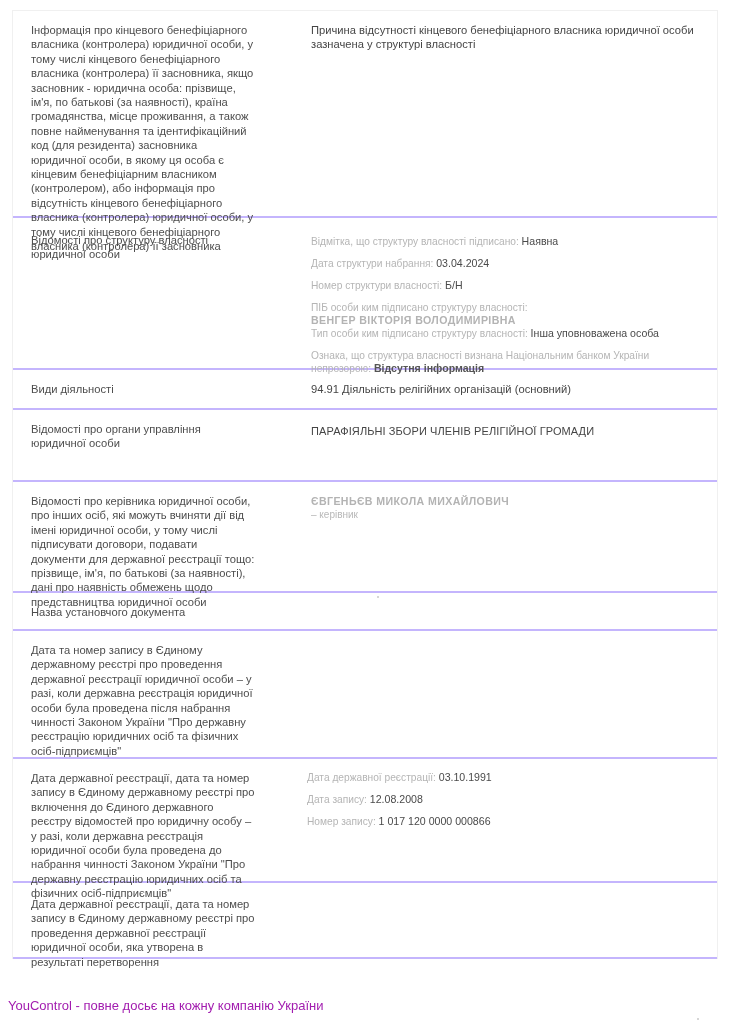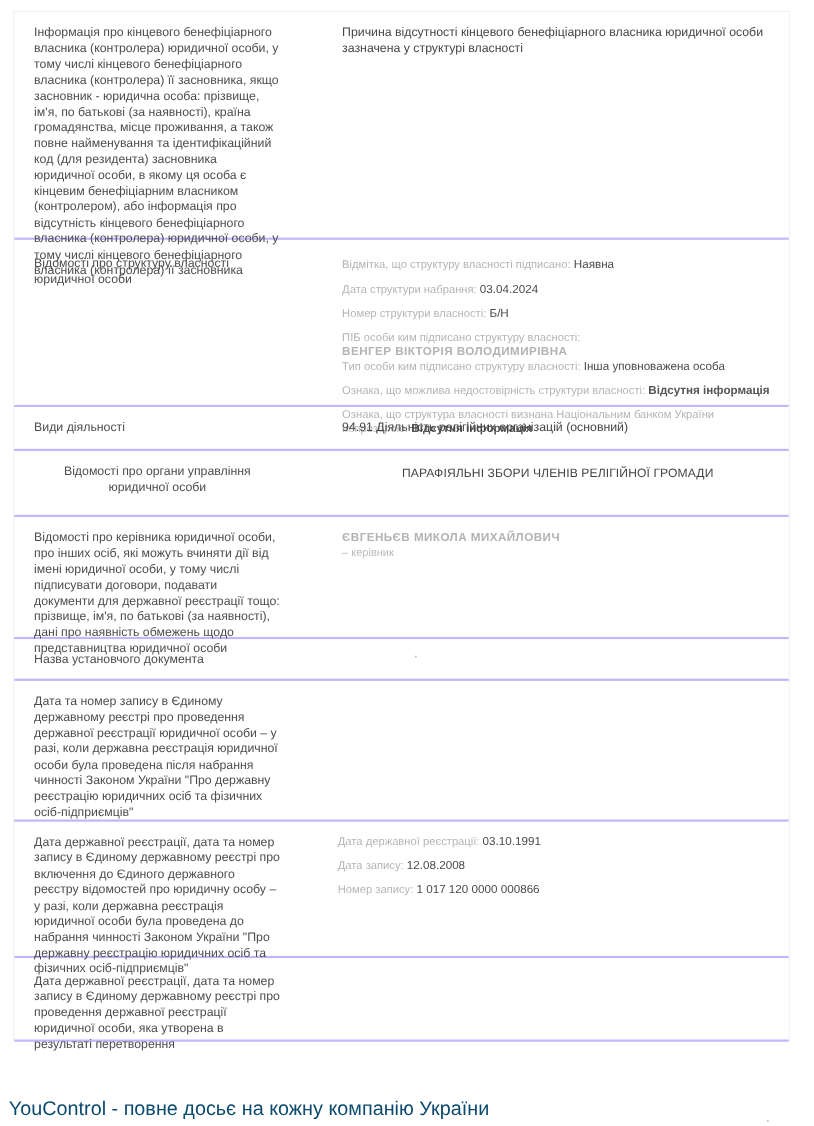--- a/index.html
+++ b/index.html
@@ -57,22 +57,22 @@
       font-weight: bold;
       letter-spacing: 0.4px;
       font-size: 10.6px;
     }
     .role { color: #b8b8b8; font-size: 10px; }
     .upper { font-size: 11px; letter-spacing: 0.1px; }
     .footer {
       position: absolute;
       left: 8px;
       top: 998px;
-      font-size: 18px;
-      color: #0c4a6e;
+      font-size: 13px;
+      color: #a21caf;
     }
     .dot {
       position: absolute;
       width: 2px; height: 2px;
       background: #c8c8c8;
       border-radius: 1px;
     }
   </style>
 </head>
 <body>
@@ -101,36 +101,32 @@
       </div>
       <div class="kv" style="margin-bottom:0;">
         <span class="k">ПІБ особи ким підписано структуру власності:</span><br>
         <span class="big-name">ВЕНГЕР ВІКТОРІЯ ВОЛОДИМИРІВНА</span>
       </div>
       <div class="kv">
         <span class="k">Тип особи ким підписано структуру власності:</span>
         <span class="v">Інша уповноважена особа</span>
       </div>
       <div class="kv">
-        <span class="k">Ознака, що можлива недостовірність структури власності:</span>
-        <span class="v bold">Відсутня інформація</span>
-      </div>
-      <div class="kv">
         <span class="k">Ознака, що структура власності визнана Національним банком України непрозорою:</span>
         <span class="v bold">Відсутня інформація</span>
       </div>
     </div>
   </div>
 
   <div class="row" style="height:40px;">
     <div class="label">Види діяльності</div>
     <div class="value">94.91 Діяльність релігійних організацій (основний)</div>
   </div>
 
-  <div class="row" style="height:60px;text-align:center;">
+  <div class="row" style="height:72px;">
     <div class="label">Відомості про органи управління юридичної особи</div>
     <div class="value upper" style="padding-top:14px;">ПАРАФІЯЛЬНІ ЗБОРИ ЧЛЕНІВ РЕЛІГІЙНОЇ ГРОМАДИ</div>
   </div>
 
   <div class="row" style="height:111px;">
     <div class="label">Відомості про керівника юридичної особи, про інших осіб, які можуть вчиняти дії від імені юридичної особи, у тому числі підписувати договори, подавати документи для державної реєстрації тощо: прізвище, ім'я, по батькові (за наявності), дані про наявність обмежень щодо представництва юридичної особи</div>
     <div class="value">
       <div class="big-name">ЄВГЕНЬЄВ МИКОЛА МИХАЙЛОВИЧ</div>
       <div class="role">– керівник</div>
     </div>

